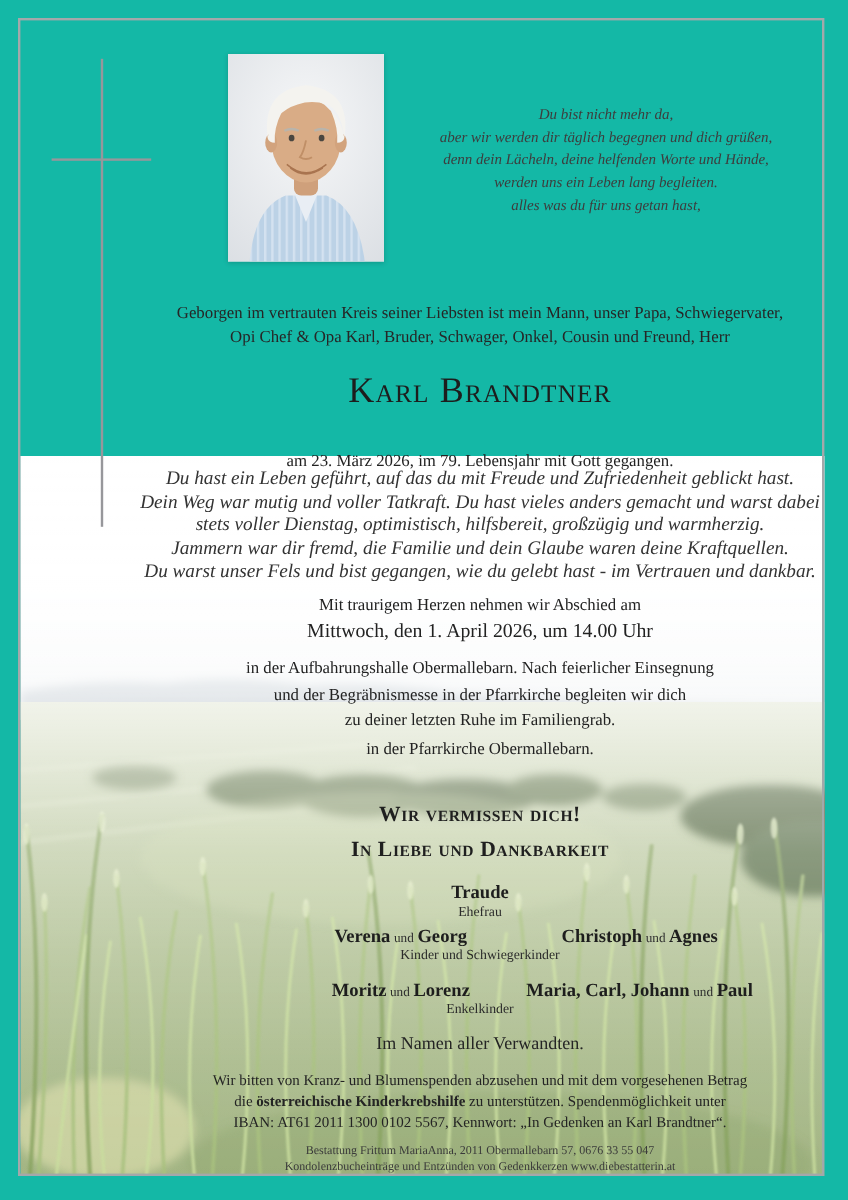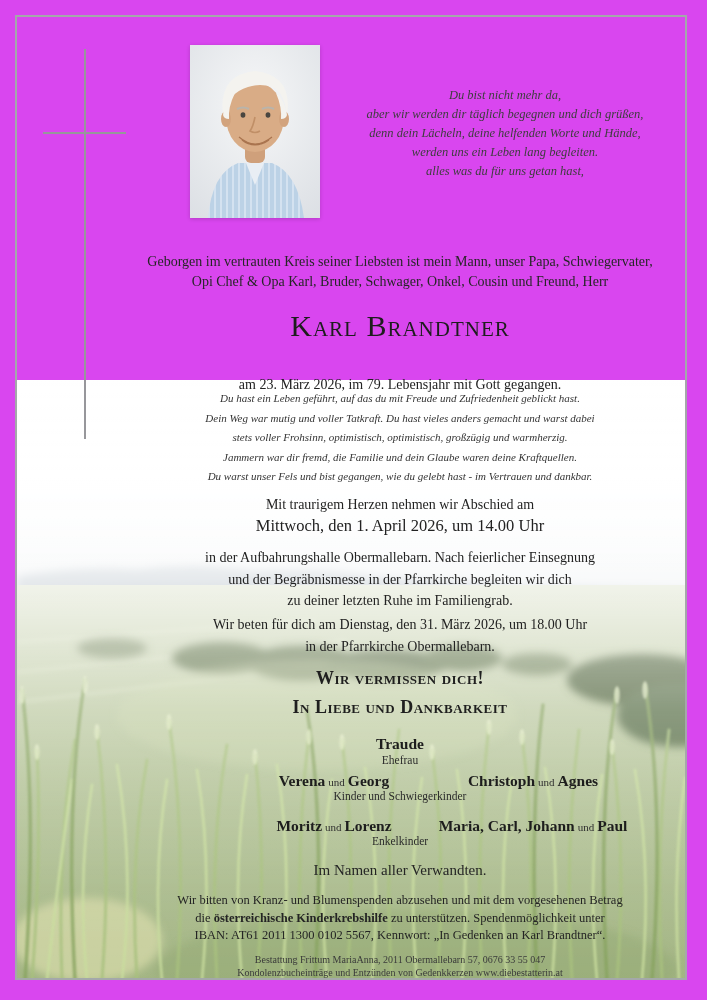--- a/index.html
+++ b/index.html
@@ -1,17 +1,17 @@
 <!DOCTYPE html>
 <html><head>
 <meta charset="utf-8">
 <style>
   html,body{margin:0;padding:0;background:#ffffff;}
   .page{
-    position:relative;width:707px;height:1000px;background:#d946ef;
+    position:relative;width:707px;height:1000px;background:#14b8a6;
     font-family:"Liberation Serif","DejaVu Serif",serif;color:#222;overflow:hidden;
   }
   
   .frame{
     position:absolute;left:15px;top:15px;width:672px;height:965px;
     border:2px solid #a4a8aa;box-sizing:border-box;pointer-events:none;z-index:30;
   }
   
   .field{
     position:absolute;left:17px;top:380px;width:670px;height:600px;z-index:1;
@@ -41,21 +41,21 @@
   
   .poem{
     position:absolute;left:325px;top:86px;width:360px;z-index:10;
     font-style:italic;font-size:12.5px;line-height:19px;text-align:center;color:#3d3d3d;
   }
   
   .col{position:absolute;left:113px;width:574px;text-align:center;z-index:10;}
   .intro{top:252px;font-size:14px;line-height:20px;color:#262626;}
   .title{top:309px;font-size:30px;font-variant:small-caps;letter-spacing:1px;color:#1d1d1d;}
   .deathline{top:377px;font-size:14px;}
-  .tribute{top:389px;font-style:italic;font-size:11px;line-height:19.5px;color:#333;}
+  .tribute{top:389px;font-style:italic;font-size:16px;line-height:19.5px;color:#333;}
   .abschied{top:497px;font-size:14px;}
   .fundate{top:516px;font-size:16.5px;font-weight:normal;}
   .details{top:547px;font-size:14px;line-height:21.5px;}
   .prayer{top:614px;font-size:14px;line-height:21.5px;}
   .farewell1{top:668px;font-size:18px;font-variant:small-caps;font-weight:600;letter-spacing:.5px;color:#1f1f1f;}
   .farewell2{top:697px;font-size:18px;font-variant:small-caps;font-weight:600;letter-spacing:.5px;color:#1f1f1f;}
   .widow{top:735px;font-size:15.5px;font-weight:bold;color:#1d1d1d;}
   .rolelab{font-size:11.5px;color:#2b2b2b;}
   .widowrole{top:754px;}
   .namesrow{position:absolute;left:113px;width:574px;height:20px;z-index:10;}
@@ -253,34 +253,33 @@
     <div>Opi Chef &amp; Opa Karl, Bruder, Schwager, Onkel, Cousin und Freund, Herr</div>
   </div>
 
   <div class="col abs title">Karl Brandtner</div>
 
   <div class="col abs deathline">am 23. März 2026, im 79. Lebensjahr mit Gott gegangen.</div>
 
   <div class="col abs tribute">
     <div>Du hast ein Leben geführt, auf das du mit Freude und Zufriedenheit geblickt hast.</div>
     <div>Dein Weg war mutig und voller Tatkraft. Du hast vieles anders gemacht und warst dabei</div>
-    <div>stets voller Frohsinn, optimistisch, optimistisch, großzügig und warmherzig.</div>
+    <div>stets voller Dienstag, optimistisch, hilfsbereit, großzügig und warmherzig.</div>
     <div>Jammern war dir fremd, die Familie und dein Glaube waren deine Kraftquellen.</div>
     <div>Du warst unser Fels und bist gegangen, wie du gelebt hast - im Vertrauen und dankbar.</div>
   </div>
 
   <div class="col abs abschied">Mit traurigem Herzen nehmen wir Abschied am</div>
   <div class="col abs fundate">Mittwoch, den 1. April 2026, um 14.00 Uhr</div>
   <div class="col abs details">
     <div>in der Aufbahrungshalle Obermallebarn. Nach feierlicher Einsegnung</div>
     <div>und der Begräbnismesse in der Pfarrkirche begleiten wir dich</div>
     <div>zu deiner letzten Ruhe im Familiengrab.</div>
   </div>
   <div class="col abs prayer">
-    <div>Wir beten für dich am Dienstag, den 31. März 2026, um 18.00 Uhr</div>
     <div>in der Pfarrkirche Obermallebarn.</div>
   </div>
 
   <div class="col abs farewell1">Wir vermissen dich!</div>
   <div class="col abs widow">Traude</div>
 
   <div class="col abs farewell2">In Liebe und Dankbarkeit</div>
   <div class="col abs rolelab widowrole">Ehefrau</div>
 
   <div class="namesrow row1">

